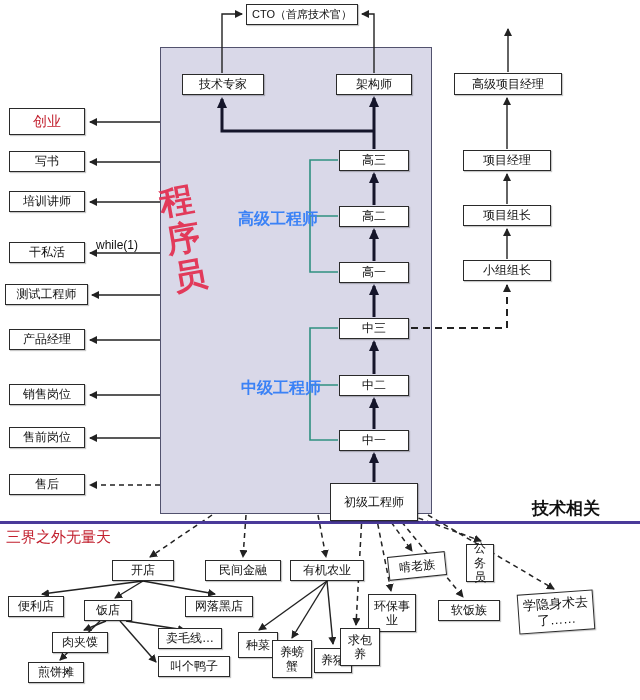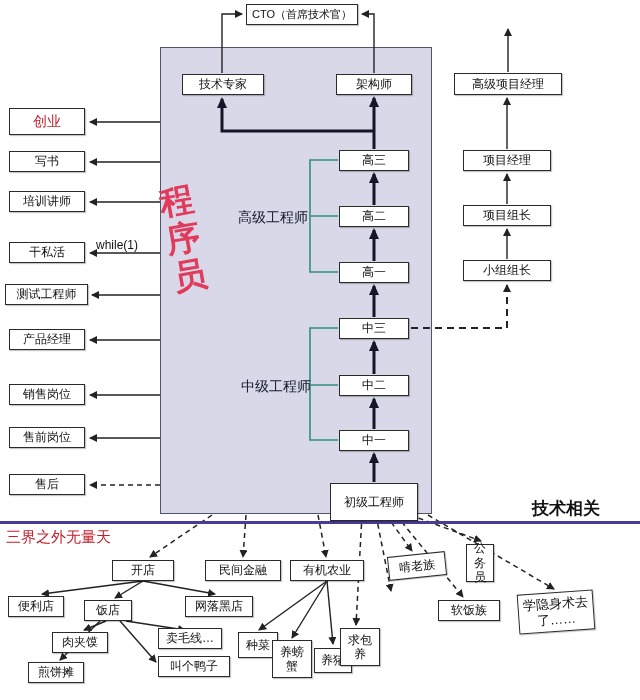--- a/index.html
+++ b/index.html
@@ -11,21 +11,21 @@
   .ln{stroke:#222;stroke-width:1.4;fill:none}
   .thick{stroke:#15152a;stroke-width:3;fill:none}
   .dash{stroke:#222;stroke-width:1.5;fill:none;stroke-dasharray:5 4}
   .dash2{stroke:#222;stroke-width:2;fill:none;stroke-dasharray:7 5}
   .green{stroke:#2f9080;stroke-width:1.6;fill:none}
   .box{position:absolute;z-index:2;background:#fff;border:1px solid #2a2a2a;display:flex;align-items:center;justify-content:center;
        text-align:center;font-size:12px;line-height:1.2;color:#111;box-shadow:1px 1px 1px rgba(0,0,0,.22);word-break:break-all;padding:1px 2px}
   .small{font-size:11px}
   .lbl{position:absolute;z-index:2;white-space:nowrap}
   .red{color:#c2202e;font-weight:normal}
-  .glabel{color:#0f172a;font-weight:normal;font-size:14px}
+  .glabel{color:#3b82f6;font-weight:bold;font-size:16px}
   .prog{position:absolute;left:166px;top:180px;width:44px;z-index:2;font-size:34px;font-weight:bold;color:#e23a5a;
         line-height:1.12;word-break:break-all;letter-spacing:2px;transform:rotate(-10deg)}
   .divider{position:absolute;left:0;top:521px;width:640px;height:3px;background:#4a3a99;z-index:1}
   .tilt-a{transform:rotate(-6deg)}
   .tilt-b{transform:rotate(-4deg)}
 </style>
 </head>
 <body>
 
 <div class="stage">
@@ -196,20 +196,23 @@
 
   <div class="box" style="left:8px;top:596px;width:56px;height:21px">
       <span>便利店</span>
     </div>
   <div class="box" style="left:84px;top:600px;width:48px;height:21px">
       <span>饭店</span>
     </div>
   <div class="box" style="left:185px;top:596px;width:68px;height:21px">
       <span>网落黑店</span>
     </div>
+  <div class="box" style="left:368px;top:594px;width:48px;height:38px">
+      <span>环保事业</span>
+    </div>
   <div class="box" style="left:438px;top:600px;width:62px;height:21px">
       <span>软饭族</span>
     </div>
   <div class="box tilt-b" style="left:518px;top:592px;width:76px;height:40px;font-size:13px">
       <span>学隐身术去了……</span>
     </div>
 
   <div class="box" style="left:52px;top:632px;width:56px;height:21px">
       <span>肉夹馍</span>
     </div>

